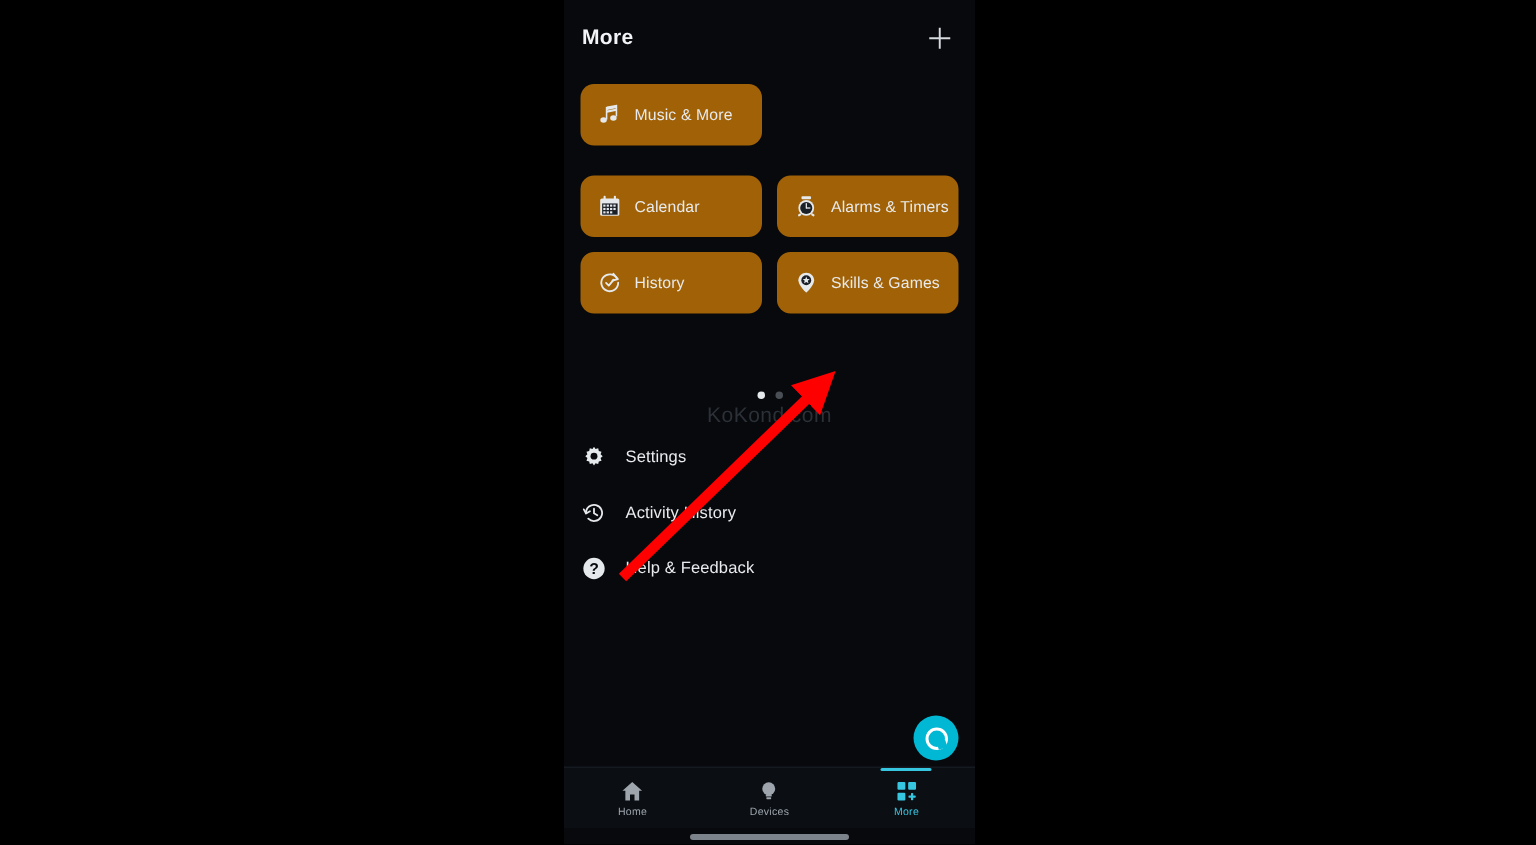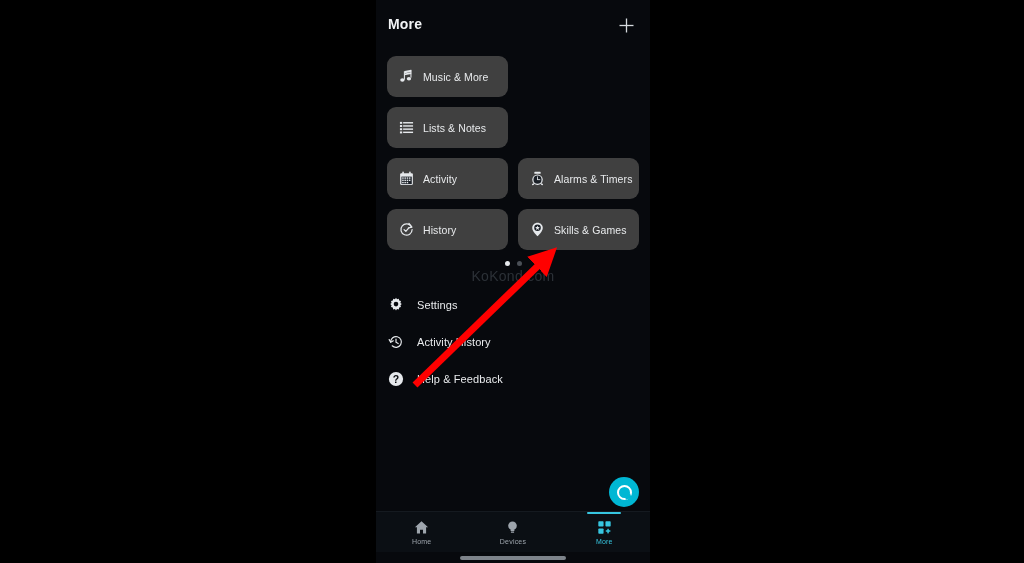--- a/index.html
+++ b/index.html
@@ -36,21 +36,21 @@
   .add-btn svg { display:block; }
 
   
   .grid {
     position:absolute; left:11px; top:56px;
     width:252px;
   }
   .grid-row { display:flex; gap:10px; margin-bottom:10px; }
   .tile {
     width:121px; height:41px;
-    background:#404040;
+    background:#a16207;
     border-radius:9px;
     display:flex; align-items:center;
     padding-left:11px;
     gap:9px;
   }
   .tile-icon {
     width:16px; height:16px;
     display:flex; align-items:center; justify-content:center;
     flex:0 0 16px;
   }
@@ -177,35 +177,20 @@
               <rect x="12.2" y="1" width="1.1" height="8.2"></rect>
               <ellipse cx="3.6" cy="11.7" rx="2.3" ry="1.9"></ellipse>
               <ellipse cx="10.6" cy="10.3" rx="2.3" ry="1.9"></ellipse>
             </svg>
           </span>
           <span class="tile-label">Music &amp; More</span>
         </div>
       </div>
 
       <div class="grid-row">
-        <div class="tile">
-          <span class="tile-icon">
-            <svg width="15" height="15" viewBox="0 0 16 16" fill="#e6e9ec">
-              <rect x="1" y="2" width="2.4" height="2.1"></rect>
-              <rect x="1" y="5.4" width="2.4" height="2.1"></rect>
-              <rect x="1" y="8.8" width="2.4" height="2.1"></rect>
-              <rect x="1" y="12.2" width="2.4" height="2.1"></rect>
-              <rect x="4.4" y="2.2" width="10.6" height="1.5"></rect>
-              <rect x="4.4" y="5.6" width="10.6" height="1.5"></rect>
-              <rect x="4.4" y="9" width="10.6" height="1.5"></rect>
-              <rect x="4.4" y="12.4" width="10.6" height="1.5"></rect>
-            </svg>
-          </span>
-          <span class="tile-label">Lists &amp; Notes</span>
-        </div>
       </div>
 
       <div class="grid-row">
         <div class="tile">
           <span class="tile-icon">
             <svg width="15" height="15" viewBox="0 0 16 16" fill="#e6e9ec">
               <rect x="1.2" y="2.4" width="13.6" height="12.4" rx="1.2"></rect>
               <rect x="3.6" y="0.6" width="1.5" height="3.2" rx=".6"></rect>
               <rect x="10.9" y="0.6" width="1.5" height="3.2" rx=".6"></rect>
               <rect x="2.6" y="6" width="11" height="8" fill="#1b2027"></rect>
@@ -217,21 +202,21 @@
                 <rect x="3.4" y="9.2" width="1.6" height="1.5"></rect>
                 <rect x="5.8" y="9.2" width="1.6" height="1.5"></rect>
                 <rect x="8.2" y="9.2" width="1.6" height="1.5"></rect>
                 <rect x="10.6" y="9.2" width="1.6" height="1.5"></rect>
                 <rect x="3.4" y="11.6" width="1.6" height="1.5"></rect>
                 <rect x="5.8" y="11.6" width="1.6" height="1.5"></rect>
                 <rect x="8.2" y="11.6" width="1.6" height="1.5"></rect>
               </g>
             </svg>
           </span>
-          <span class="tile-label">Activity</span>
+          <span class="tile-label">Calendar</span>
         </div>
         <div class="tile">
           <span class="tile-icon">
             <svg width="15" height="15" viewBox="0 0 16 16" fill="#e6e9ec">
               <rect x="4.6" y="0.8" width="6.8" height="2.2" rx=".7"></rect>
               <circle cx="8" cy="9.2" r="5.6"></circle>
               <circle cx="8" cy="9.2" r="4.3" fill="#1b2027"></circle>
               <rect x="7.6" y="5.8" width=".9" height="3.8" fill="#e6e9ec"></rect>
               <rect x="7.9" y="8.8" width="3" height=".9" fill="#e6e9ec"></rect>
               <rect x="2.1" y="13.4" width="2.4" height="1.5" rx=".5" transform="rotate(-35 3.3 14.1)"></rect>

